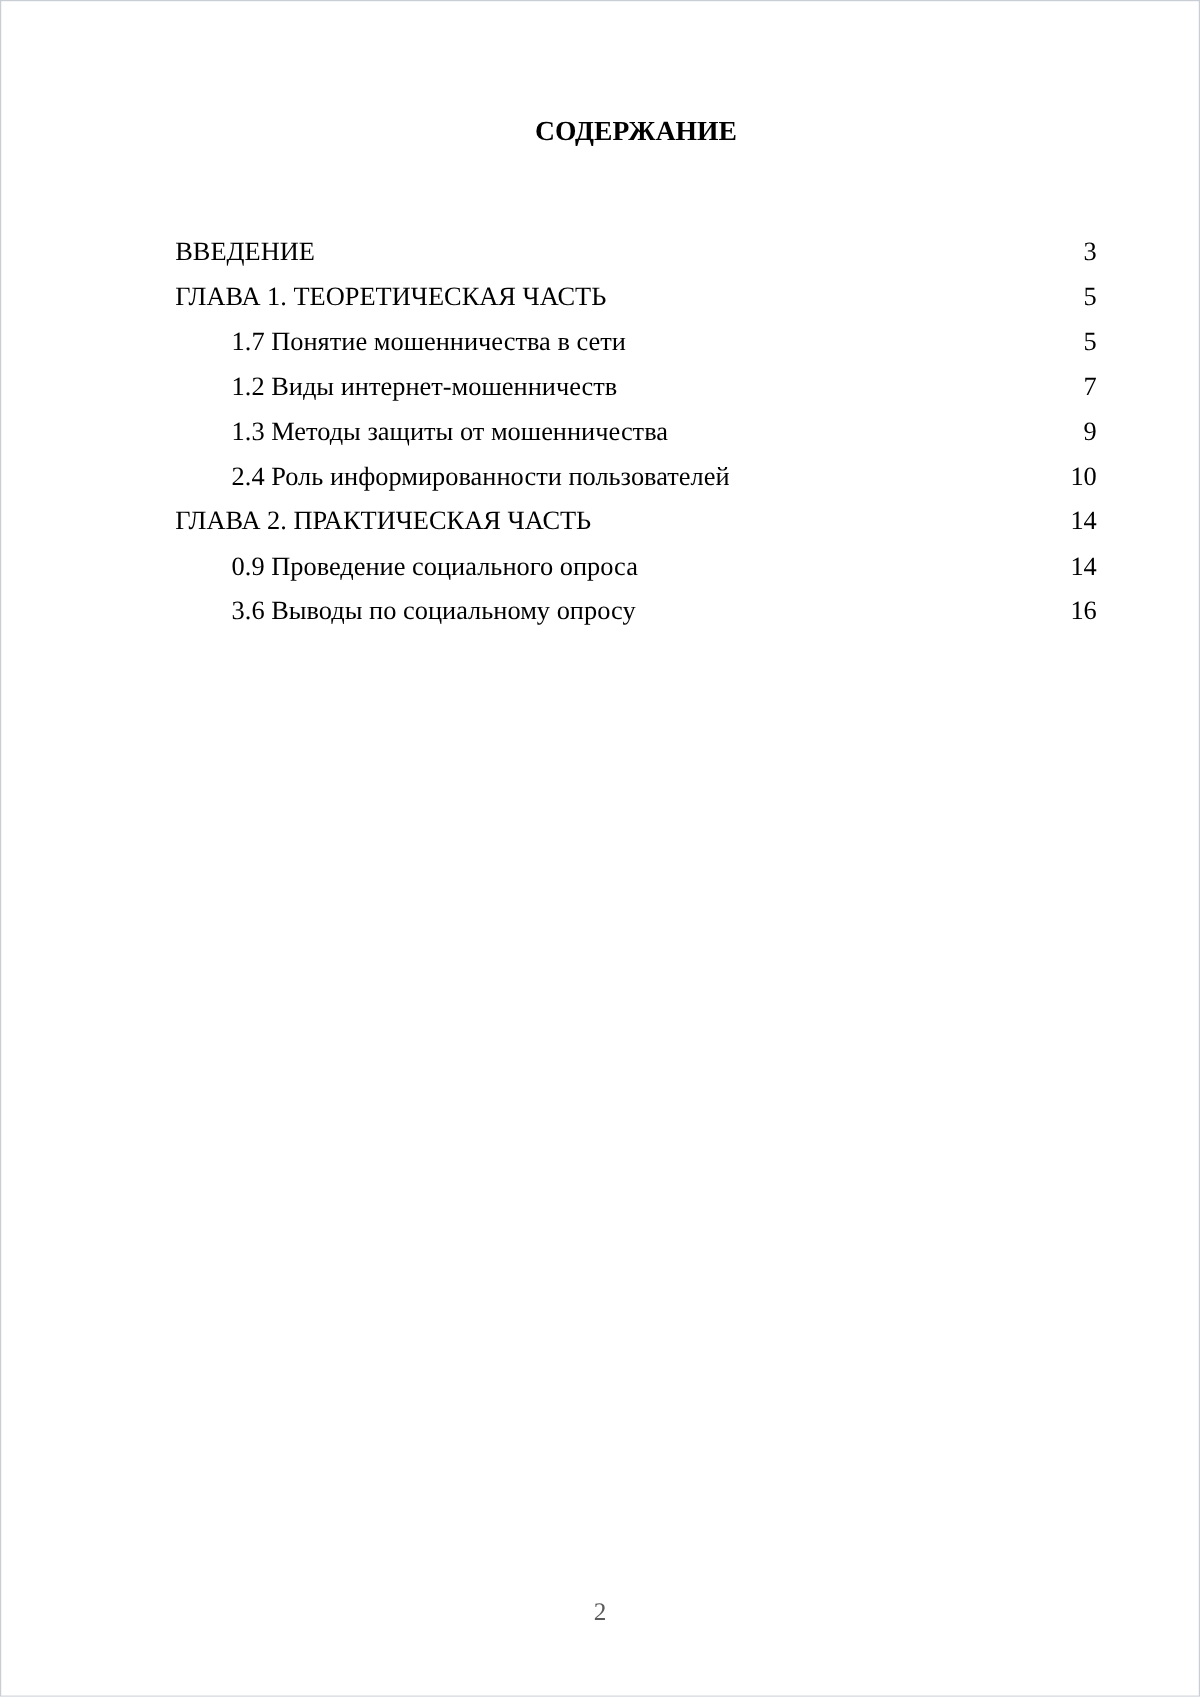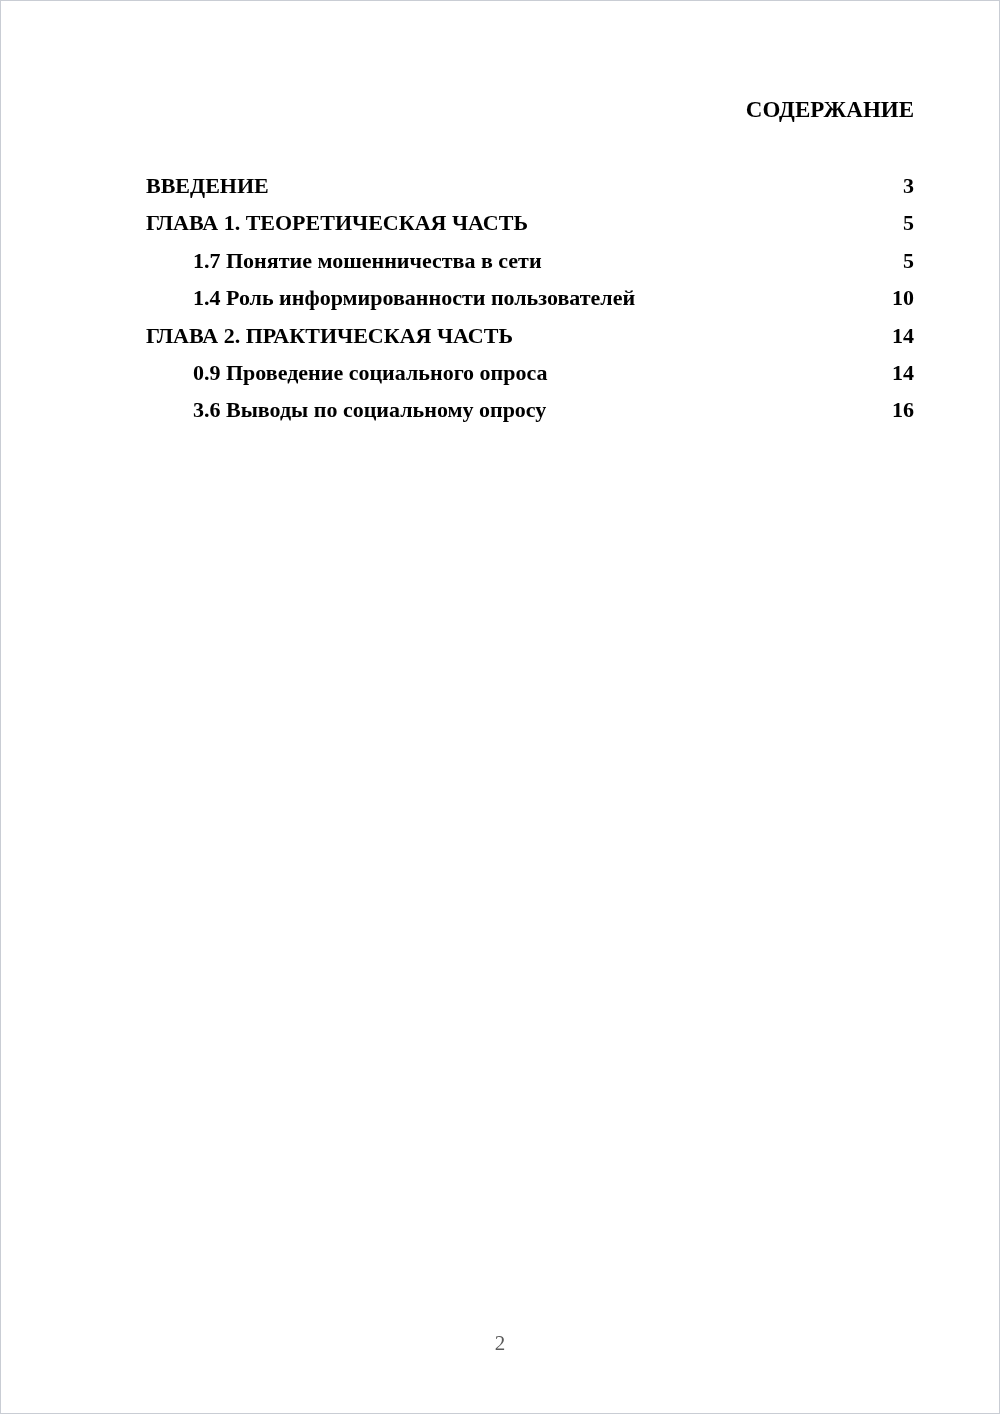--- a/index.html
+++ b/index.html
@@ -14,36 +14,35 @@
   }
   .page {
     position: relative;
     width: 1000px;
     height: 1414px;
     background: #ffffff;
     border: 1px solid #c9cdd4;
     padding: 96px 85px 0 145px;
   }
   .doc-title {
-    text-align: right;
+    text-align: center;
     font-weight: bold;
     font-size: 23px;
     line-height: 26px;
-    margin-bottom: 44px;
+    margin-bottom: 68px;
   }
   .toc {
     width: 100%;
   }
   .toc-row {
     display: flex;
     justify-content: center;
     align-items: baseline;
     font-size: 22px;
     line-height: 37.4px;
-    font-weight: bold;
   }
   .toc-row.indent .toc-label {
     padding-left: 47px;
   }
   .toc-label {
     flex: 1 1 auto;
     white-space: nowrap;
     overflow: hidden;
   }
   .toc-page {
@@ -78,24 +77,32 @@
     <div class="toc-row">
       <span class="toc-label">ГЛАВА 1. ТЕОРЕТИЧЕСКАЯ ЧАСТЬ</span>
       <span class="toc-page">5</span>
     </div>
 
     <div class="toc-row indent">
       <span class="toc-label">1.7 Понятие мошенничества в сети</span>
       <span class="toc-page">5</span>
     </div>
 
-
+    <div class="toc-row indent">
+      <span class="toc-label">1.2 Виды интернет-мошенничеств</span>
+      <span class="toc-page">7</span>
+    </div>
 
     <div class="toc-row indent">
-      <span class="toc-label">1.4 Роль информированности пользователей</span>
+      <span class="toc-label">1.3 Методы защиты от мошенничества</span>
+      <span class="toc-page">9</span>
+    </div>
+
+    <div class="toc-row indent">
+      <span class="toc-label">2.4 Роль информированности пользователей</span>
       <span class="toc-page">10</span>
     </div>
 
     <div class="toc-row">
       <span class="toc-label">ГЛАВА 2. ПРАКТИЧЕСКАЯ ЧАСТЬ</span>
       <span class="toc-page">14</span>
     </div>
 
     <div class="toc-row indent">
       <span class="toc-label">0.9 Проведение социального опроса</span>

